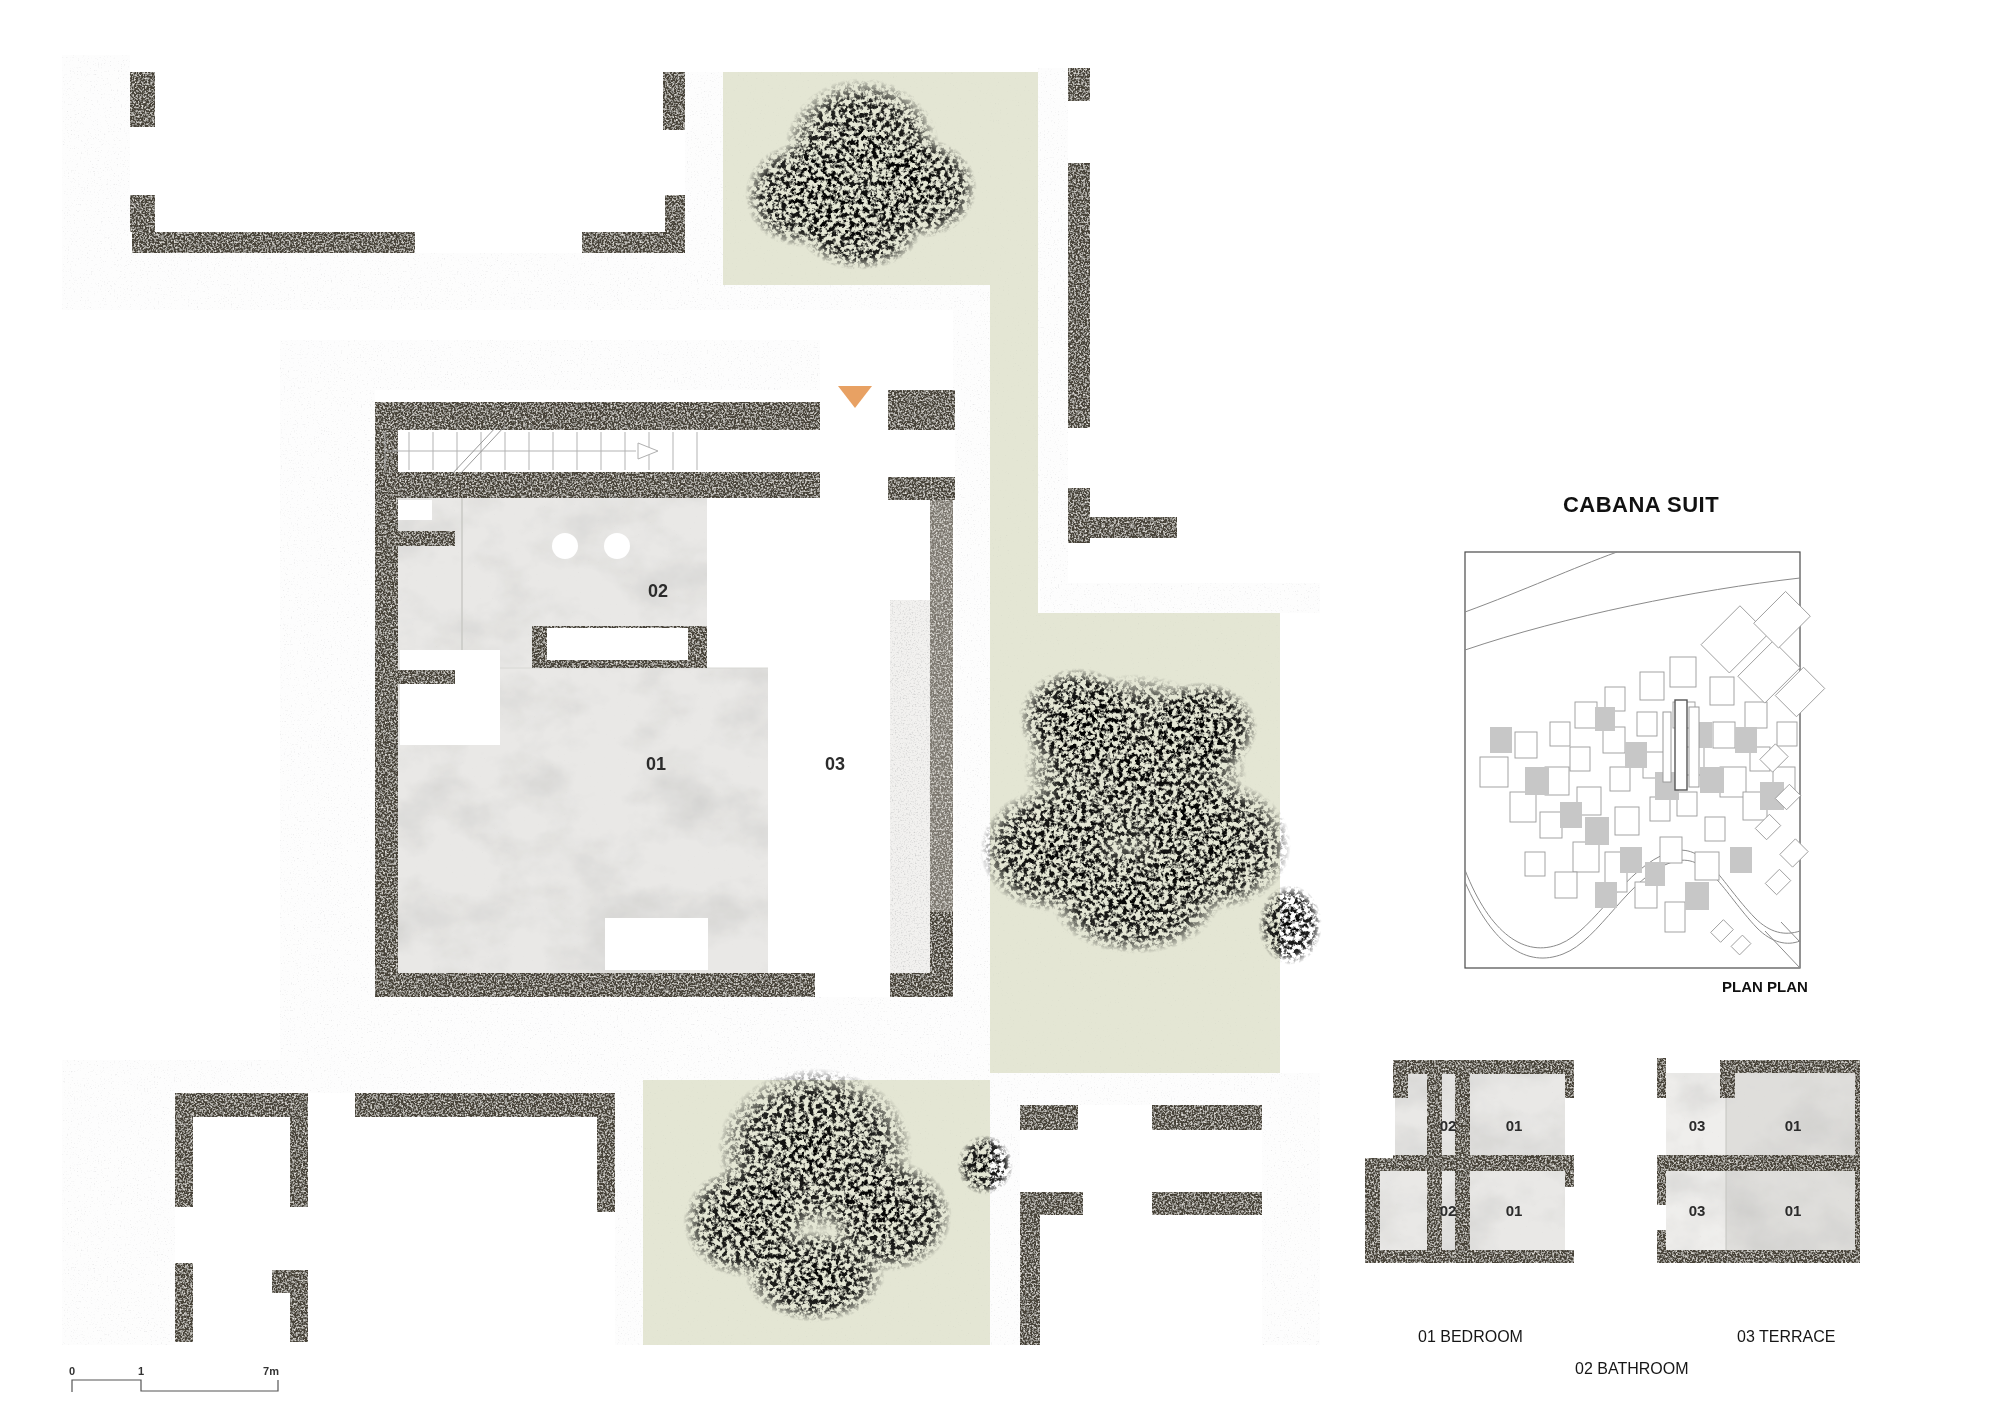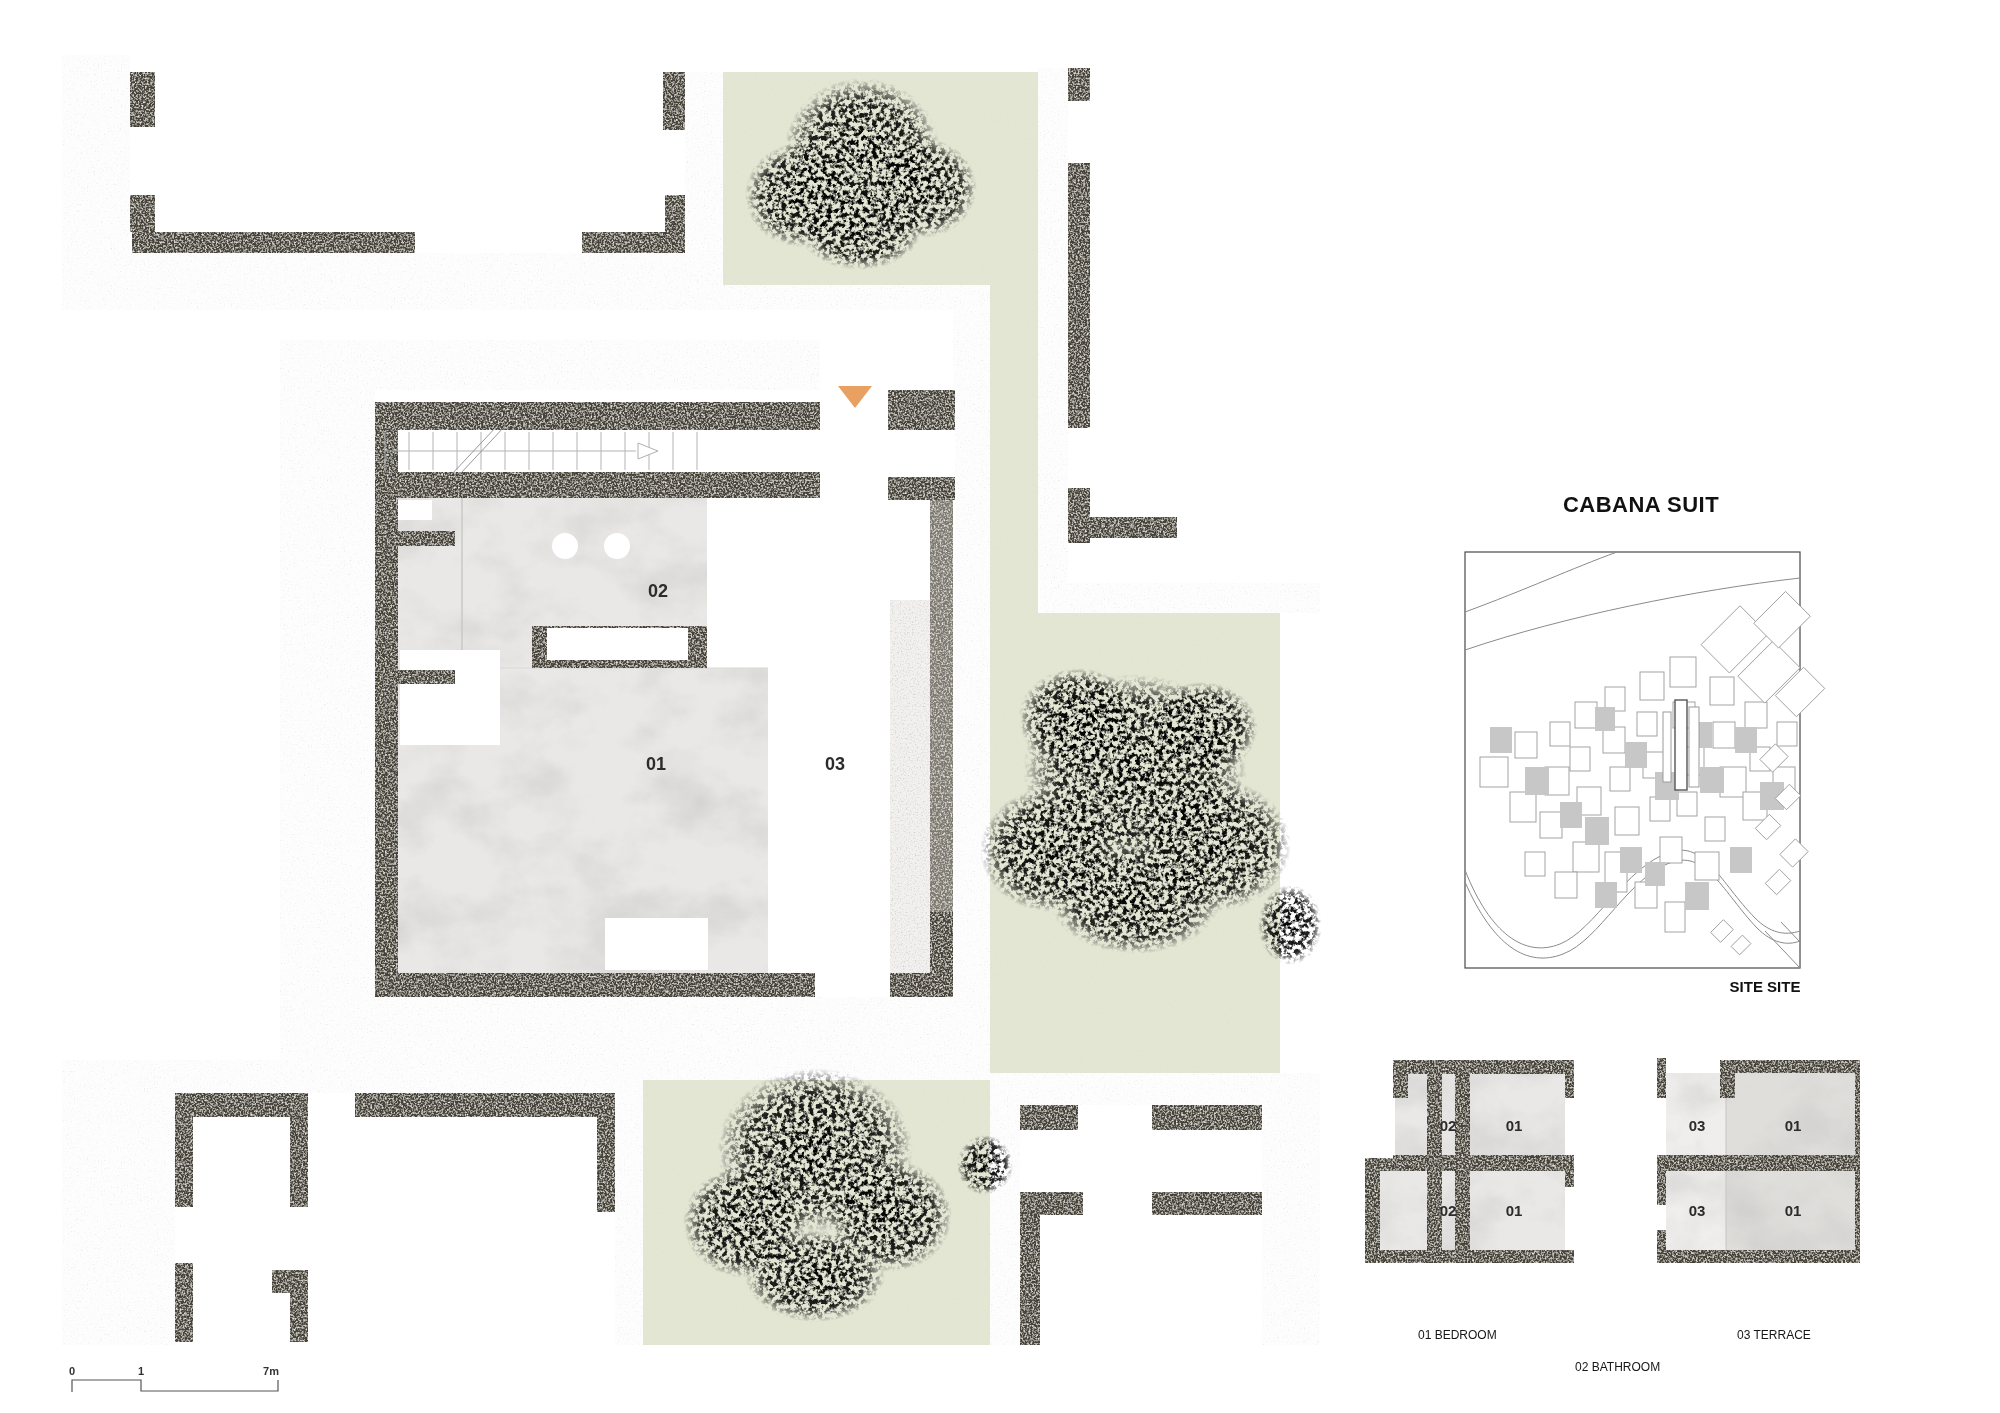--- a/index.html
+++ b/index.html
@@ -4,21 +4,21 @@
 <style>
   html,body{margin:0;padding:0;background:#fff;}
   #stage{position:relative;width:1860px;height:1413px;background:#ffffff;overflow:hidden;
          font-family:"Liberation Sans", sans-serif;}
   #plan-svg{position:absolute;left:0;top:0;}
   .lbl{position:absolute;transform:translate(-50%,-50%);color:#222;white-space:nowrap;font-weight:bold;}
   .room-num{font-size:18px;color:#2b2b2b;}
   .unit-num{font-size:15px;color:#2b2b2b;}
   .title{font-size:22px;font-weight:bold;letter-spacing:.5px;color:#111;}
   .caption{font-size:15px;color:#111;}
-  .legend-item{position:absolute;font-size:12px;color:#161616;white-space:nowrap;}
+  .legend-item{position:absolute;font-size:16px;color:#161616;white-space:nowrap;}
   .scale-num{font-size:11px;color:#333;}
 </style>
 </head>
 <body>
 
 <div id="stage">
 
 <svg id="plan-svg" width="2000" height="1413" viewBox="0 0 2000 1413">
   <defs>
 
@@ -366,21 +366,21 @@
       <rect x="1657" y="1250" width="207" height="13" filter="url(#wallTex)"></rect>
     </g>
   </g>
 
   <g stroke="#555555" stroke-width="1.2" fill="none">
     <polyline points="72,1392 72,1380 141,1380 141,1391 278,1391 278,1380"></polyline>
   </g>
 </svg>
 
 <div class="lbl title" style="left:1641px;top:505px;">CABANA SUIT</div>
-<div class="lbl caption" style="left:1765px;top:986px;">SITE SITE</div>
+<div class="lbl caption" style="left:1765px;top:986px;">PLAN PLAN</div>
 
 <div class="lbl room-num" style="left:658px;top:591px;">02</div>
 <div class="lbl room-num" style="left:656px;top:764px;">01</div>
 <div class="lbl room-num" style="left:835px;top:764px;">03</div>
 
 <div class="lbl unit-num" style="left:1448px;top:1125px;">02</div>
 <div class="lbl unit-num" style="left:1514px;top:1125px;">01</div>
 <div class="lbl unit-num" style="left:1448px;top:1210px;">02</div>
 <div class="lbl unit-num" style="left:1514px;top:1210px;">01</div>
 

